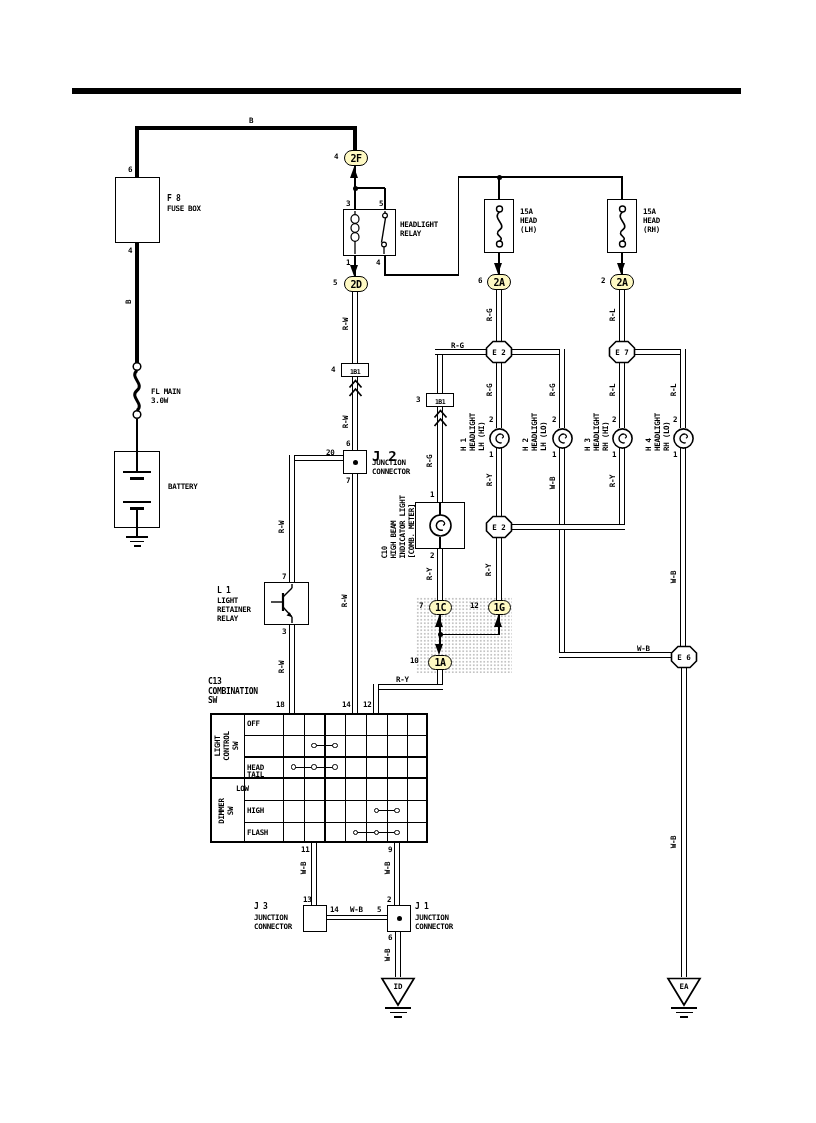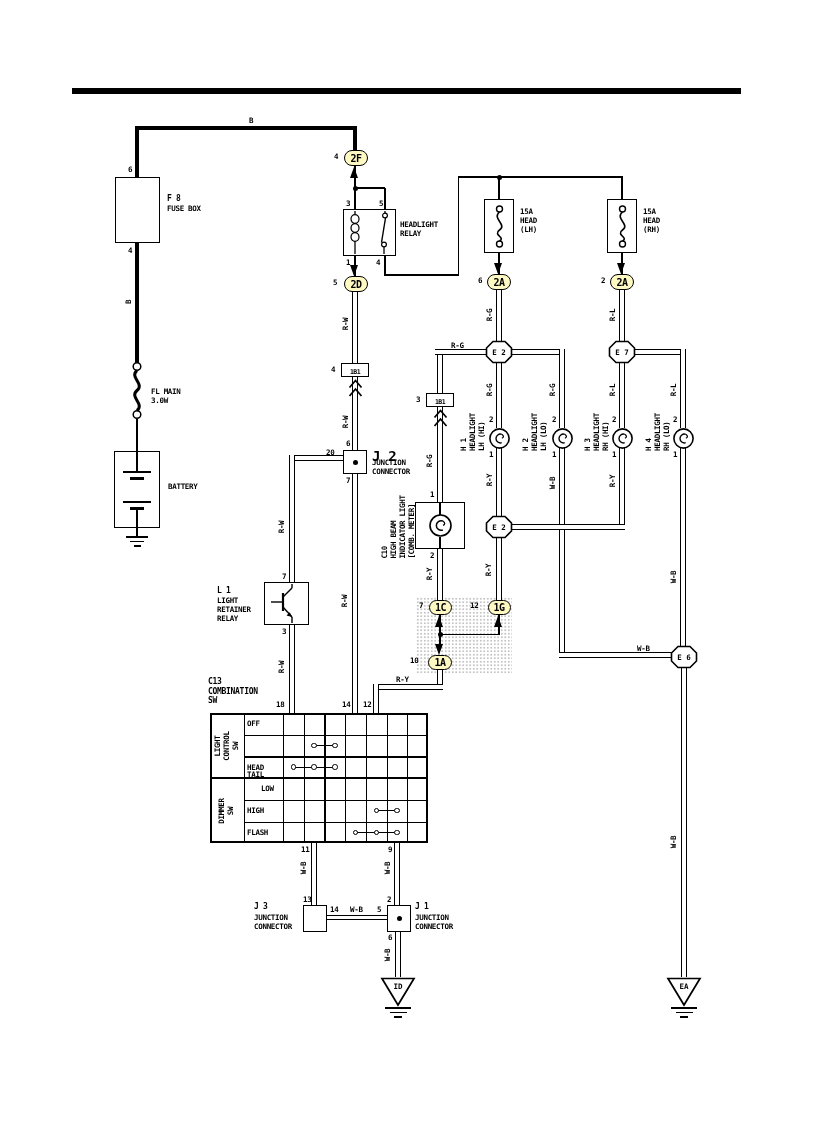--- a/index.html
+++ b/index.html
@@ -403,21 +403,21 @@
   <div class="lbl" style="left:342px;top:700px">14</div>
   <div class="lbl" style="left:363px;top:700px">12</div>
   <div class="vlbl ctr" style="left:227px;top:745.5px">LIGHT
 CONTROL
 SW</div>
   <div class="vlbl ctr" style="left:227px;top:810.5px">DIMMER
 SW</div>
   <div class="lbl" style="left:247px;top:719.3px">OFF</div>
   <div class="lbl" style="left:247px;top:770px">TAIL</div>
   <div class="lbl" style="left:247px;top:762.7px">HEAD</div>
-  <div class="lbl" style="left:261px;top:784.4px">LOW</div>
+  <div class="lbl" style="left:236px;top:784.4px">LOW</div>
   <div class="lbl" style="left:247px;top:806.1px">HIGH</div>
   <div class="lbl" style="left:247px;top:827.8px">FLASH</div>
   <div class="lbl" style="left:301px;top:845px">11</div>
   <div class="lbl" style="left:388px;top:845px">9</div>
 
   <div class="vlbl" style="left:304px;top:868px">W-B</div>
   <div class="vlbl" style="left:388px;top:868px">W-B</div>
   <div class="lbl" style="left:303px;top:895px">13</div>
   <div class="lbl" style="left:387px;top:895px">2</div>
   <div class="lbl" style="left:254px;top:902px;font-size:8px">J 3</div>

